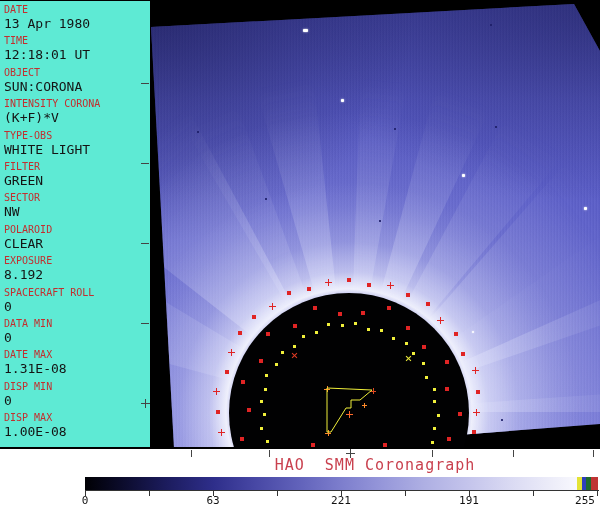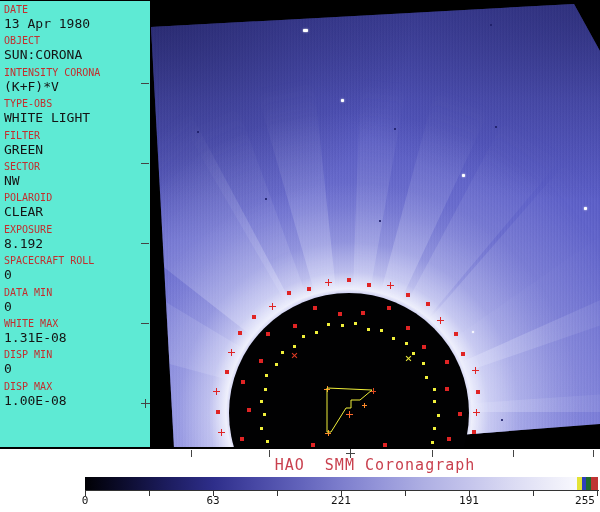--- a/index.html
+++ b/index.html
@@ -57,20 +57,24 @@
 <body>
 
 <div id="app">
   <div class="top-row">
     <div class="sidebar">
         <div class="field">
           <div class="flabel">DATE</div>
           <div class="fvalue">13 Apr 1980</div>
         </div>
         <div class="field">
+          <div class="flabel">TIME</div>
+          <div class="fvalue">12:18:01 UT</div>
+        </div>
+        <div class="field">
           <div class="flabel">OBJECT</div>
           <div class="fvalue">SUN:CORONA</div>
         </div>
         <div class="field">
           <div class="flabel">INTENSITY CORONA</div>
           <div class="fvalue">(K+F)*V</div>
         </div>
         <div class="field">
           <div class="flabel">TYPE-OBS</div>
           <div class="fvalue">WHITE LIGHT</div>
@@ -93,21 +97,21 @@
         </div>
         <div class="field">
           <div class="flabel">SPACECRAFT ROLL</div>
           <div class="fvalue">0</div>
         </div>
         <div class="field">
           <div class="flabel">DATA MIN</div>
           <div class="fvalue">0</div>
         </div>
         <div class="field">
-          <div class="flabel">WHITE MAX</div>
+          <div class="flabel">DATE MAX</div>
           <div class="fvalue">1.31E-08</div>
         </div>
         <div class="field">
           <div class="flabel">DISP MIN</div>
           <div class="fvalue">0</div>
         </div>
         <div class="field">
           <div class="flabel">DISP MAX</div>
           <div class="fvalue">1.00E-08</div>
         </div>

